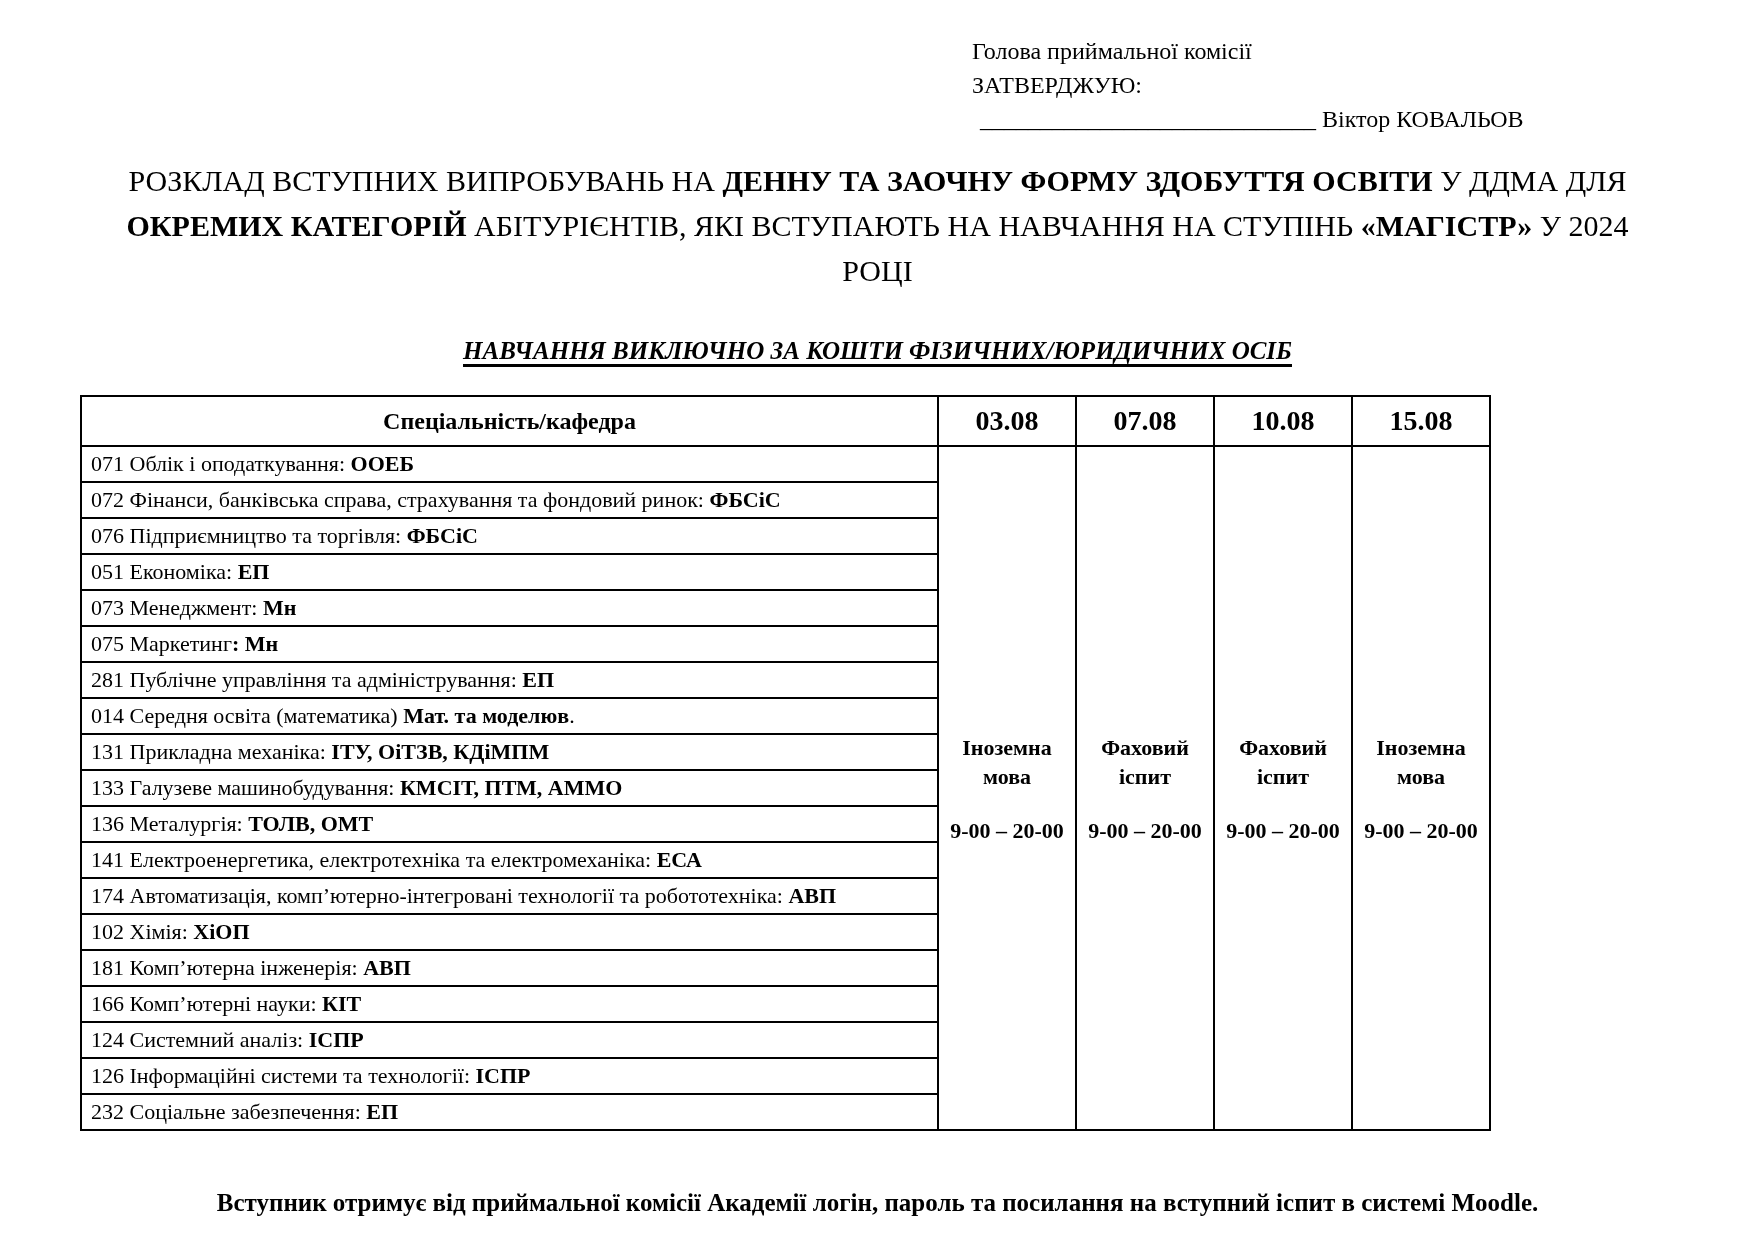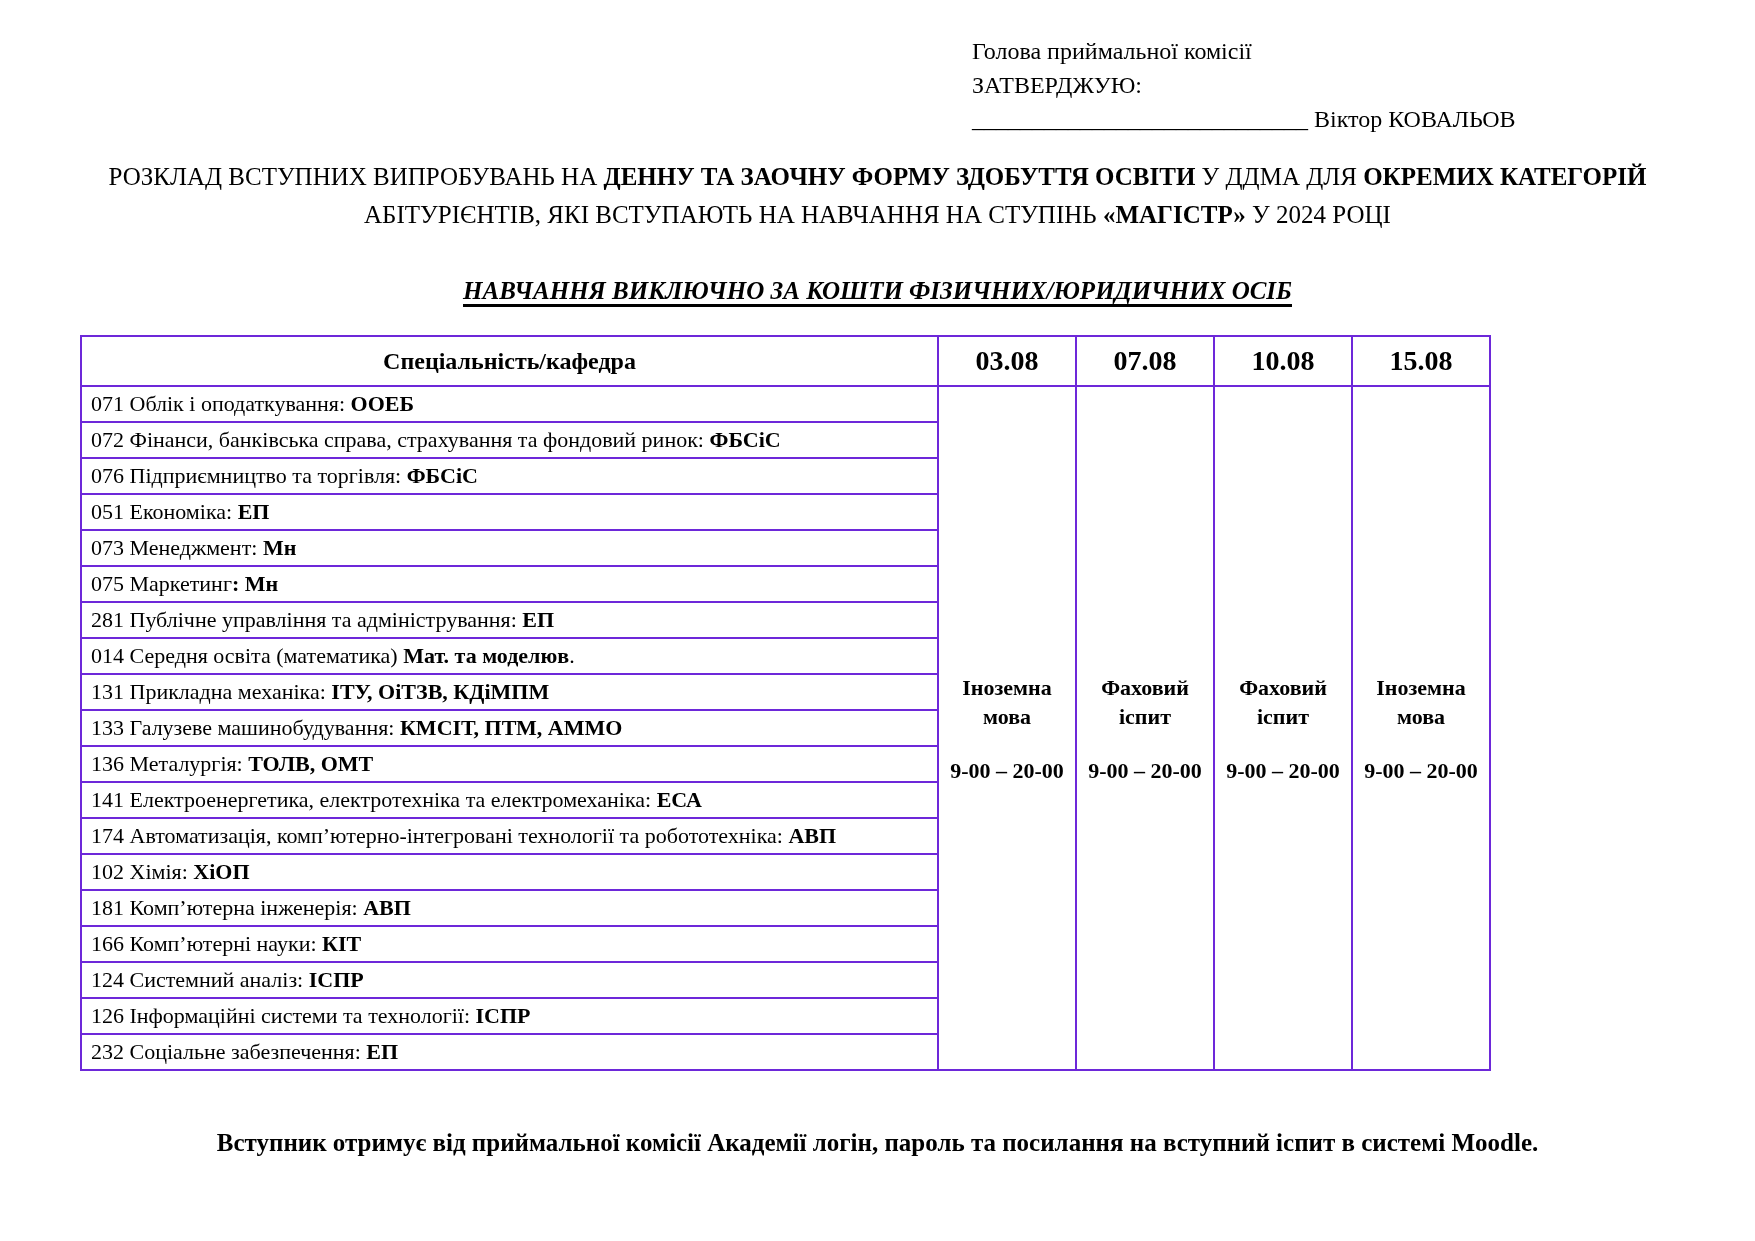--- a/index.html
+++ b/index.html
@@ -18,27 +18,27 @@
     box-sizing: border-box;
     padding-top: 34px;
   }
   
   .approval {
     margin-left: 972px;
     font-size: 24px;
     line-height: 1.42;
     white-space: nowrap;
   }
-  .approval .sig-line { letter-spacing: 0; }
+  .approval .sig-line { letter-spacing: 0; margin-left: 8px; }
   
   .title {
     margin: 22px auto 0 auto;
     width: 1560px;
     text-align: center;
-    font-size: 25px;
+    font-size: 30px;
     line-height: 1.5;
   }
   .title b { font-weight: 700; }
   
   .subtitle {
     margin-top: 44px;
     text-align: center;
     font-size: 25px;
   }
   .subtitle span {
@@ -50,21 +50,21 @@
   }
   
   table.schedule {
     margin-left: 80px;
     margin-top: 30px;
     width: 1409px;
     border-collapse: collapse;
     table-layout: fixed;
   }
   table.schedule th, table.schedule td {
-    border: 2px solid #6d28d9;
+    border: 2px solid #000000;
     box-sizing: border-box;
   }
   th.spec-header {
     font-size: 24px;
     font-weight: 700;
     text-align: center;
     height: 50px;
     vertical-align: middle;
   }
   th.date-header {

